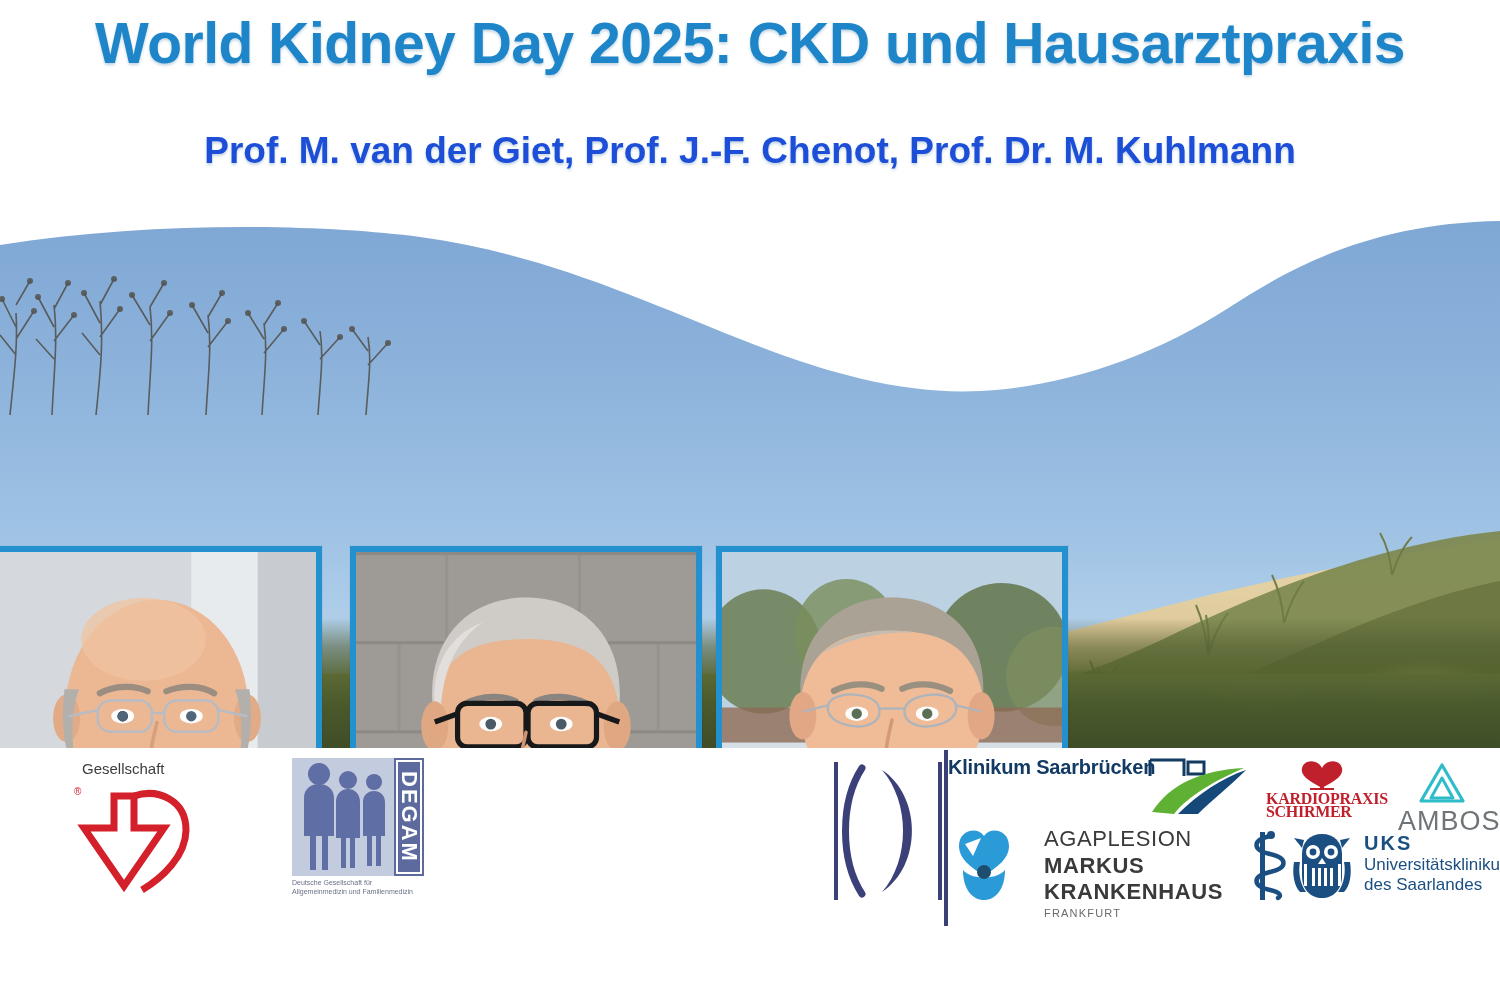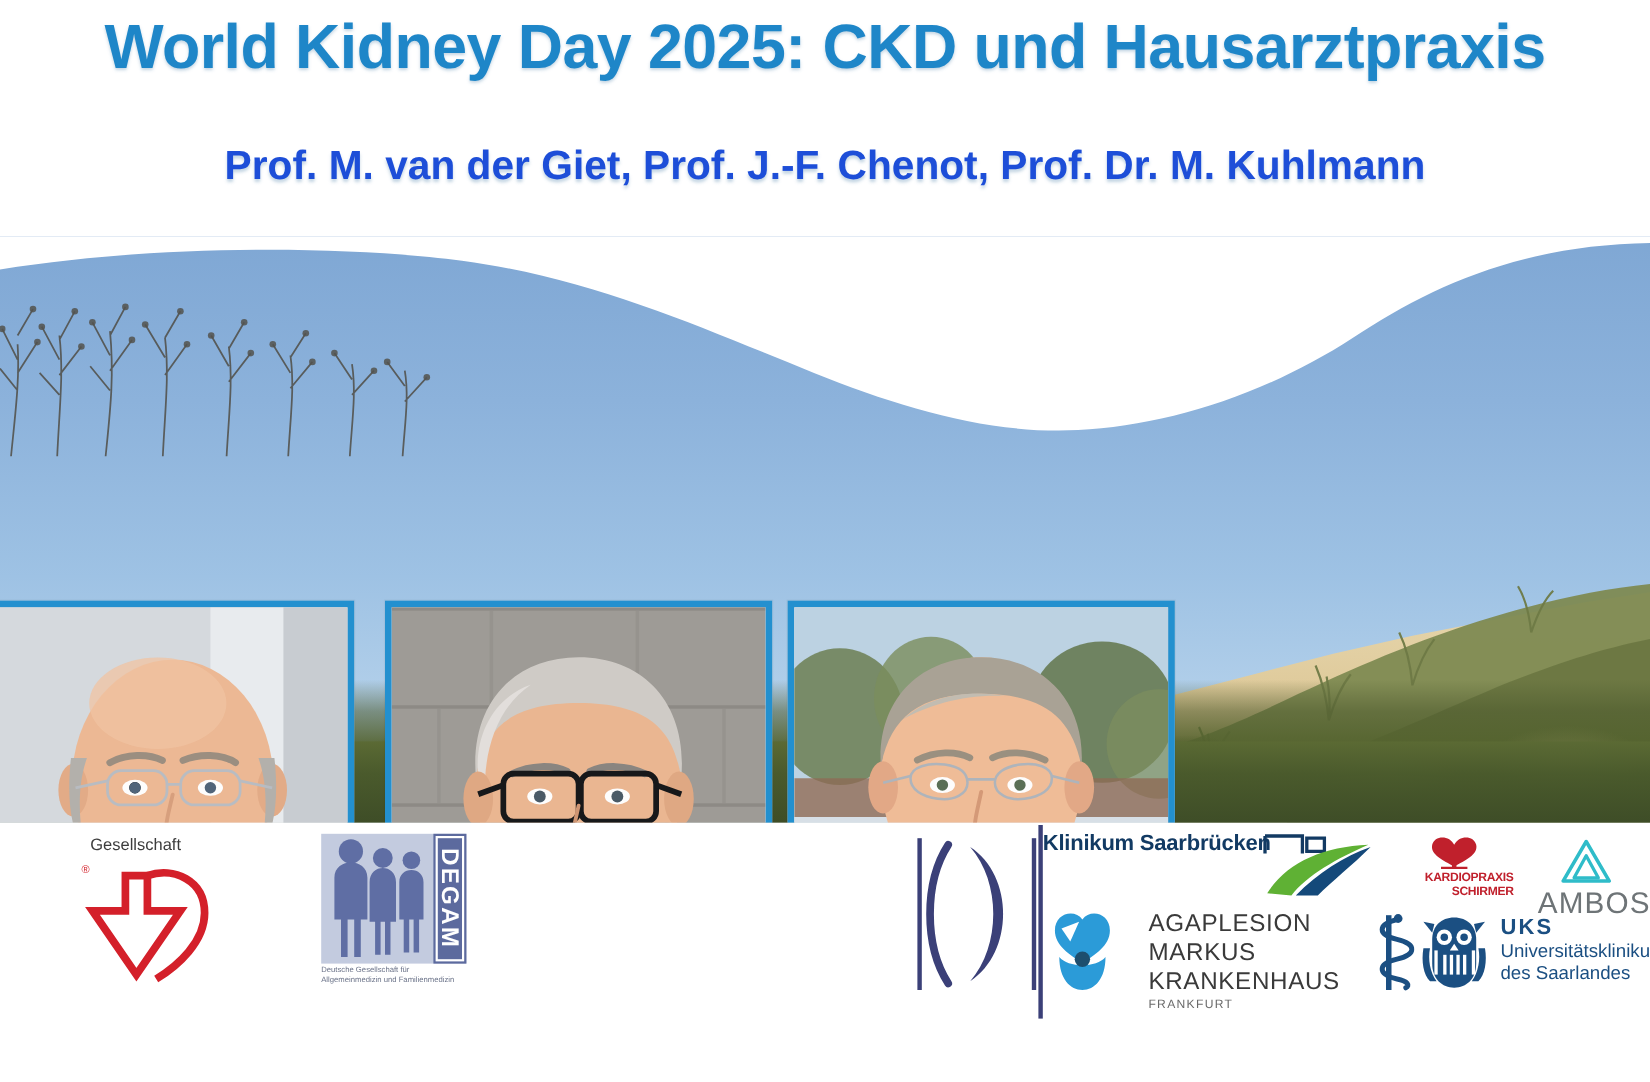--- a/index.html
+++ b/index.html
@@ -119,25 +119,25 @@
   .dgfn-bot b{font-weight:700;}
 
   .bracket{left:818px;top:12px;width:128px;height:142px;}
 
   .ksb{left:948px;top:8px;width:300px;height:66px;}
   .ksb-1{font-size:20px;font-weight:700;color:#123a63;letter-spacing:-.2px;}
   .ksb-2{font-size:20px;font-weight:700;color:#5fb134;letter-spacing:-.2px;margin-top:2px;}
 
   .agap{left:955px;top:78px;width:320px;height:78px;}
   .agap-1{font-size:22px;color:#3a3a3a;letter-spacing:.6px;}
-  .agap-2{font-size:22px;color:#3a3a3a;letter-spacing:.6px;margin-top:1px;}
+  .agap-2{font-size:22px;color:#3a3a3a;letter-spacing:.6px;margin-top:1px;font-weight:bold;}
   .agap-3{font-size:11px;color:#6a6a6a;letter-spacing:1.2px;margin-top:2px;}
 
   .kardio{left:1266px;top:8px;width:110px;height:74px;}
-  .kardio-t{text-align:right;color:#c0202c;font-weight:700;font-size:11px;line-height:13px;letter-spacing:-.3px;}
+  .kardio-t{text-align:left;color:#c0202c;font-weight:700;font-size:16px;line-height:13px;letter-spacing:-.3px;font-family:Liberation Serif, serif;}
 
   .amboss{left:1398px;top:14px;width:130px;height:72px;}
   .amboss-t{font-size:27px;color:#6e7477;letter-spacing:1px;}
 
   .uks{left:1240px;top:80px;width:250px;height:80px;}
   .uks-t1{font-size:20px;font-weight:700;color:#1b4f82;letter-spacing:2px;}
   .uks-t2{font-size:17px;color:#1b4f82;line-height:20px;}
 
   .vdiv{position:absolute;top:2px;width:4px;height:176px;background:#3b4078;}
 </style>

